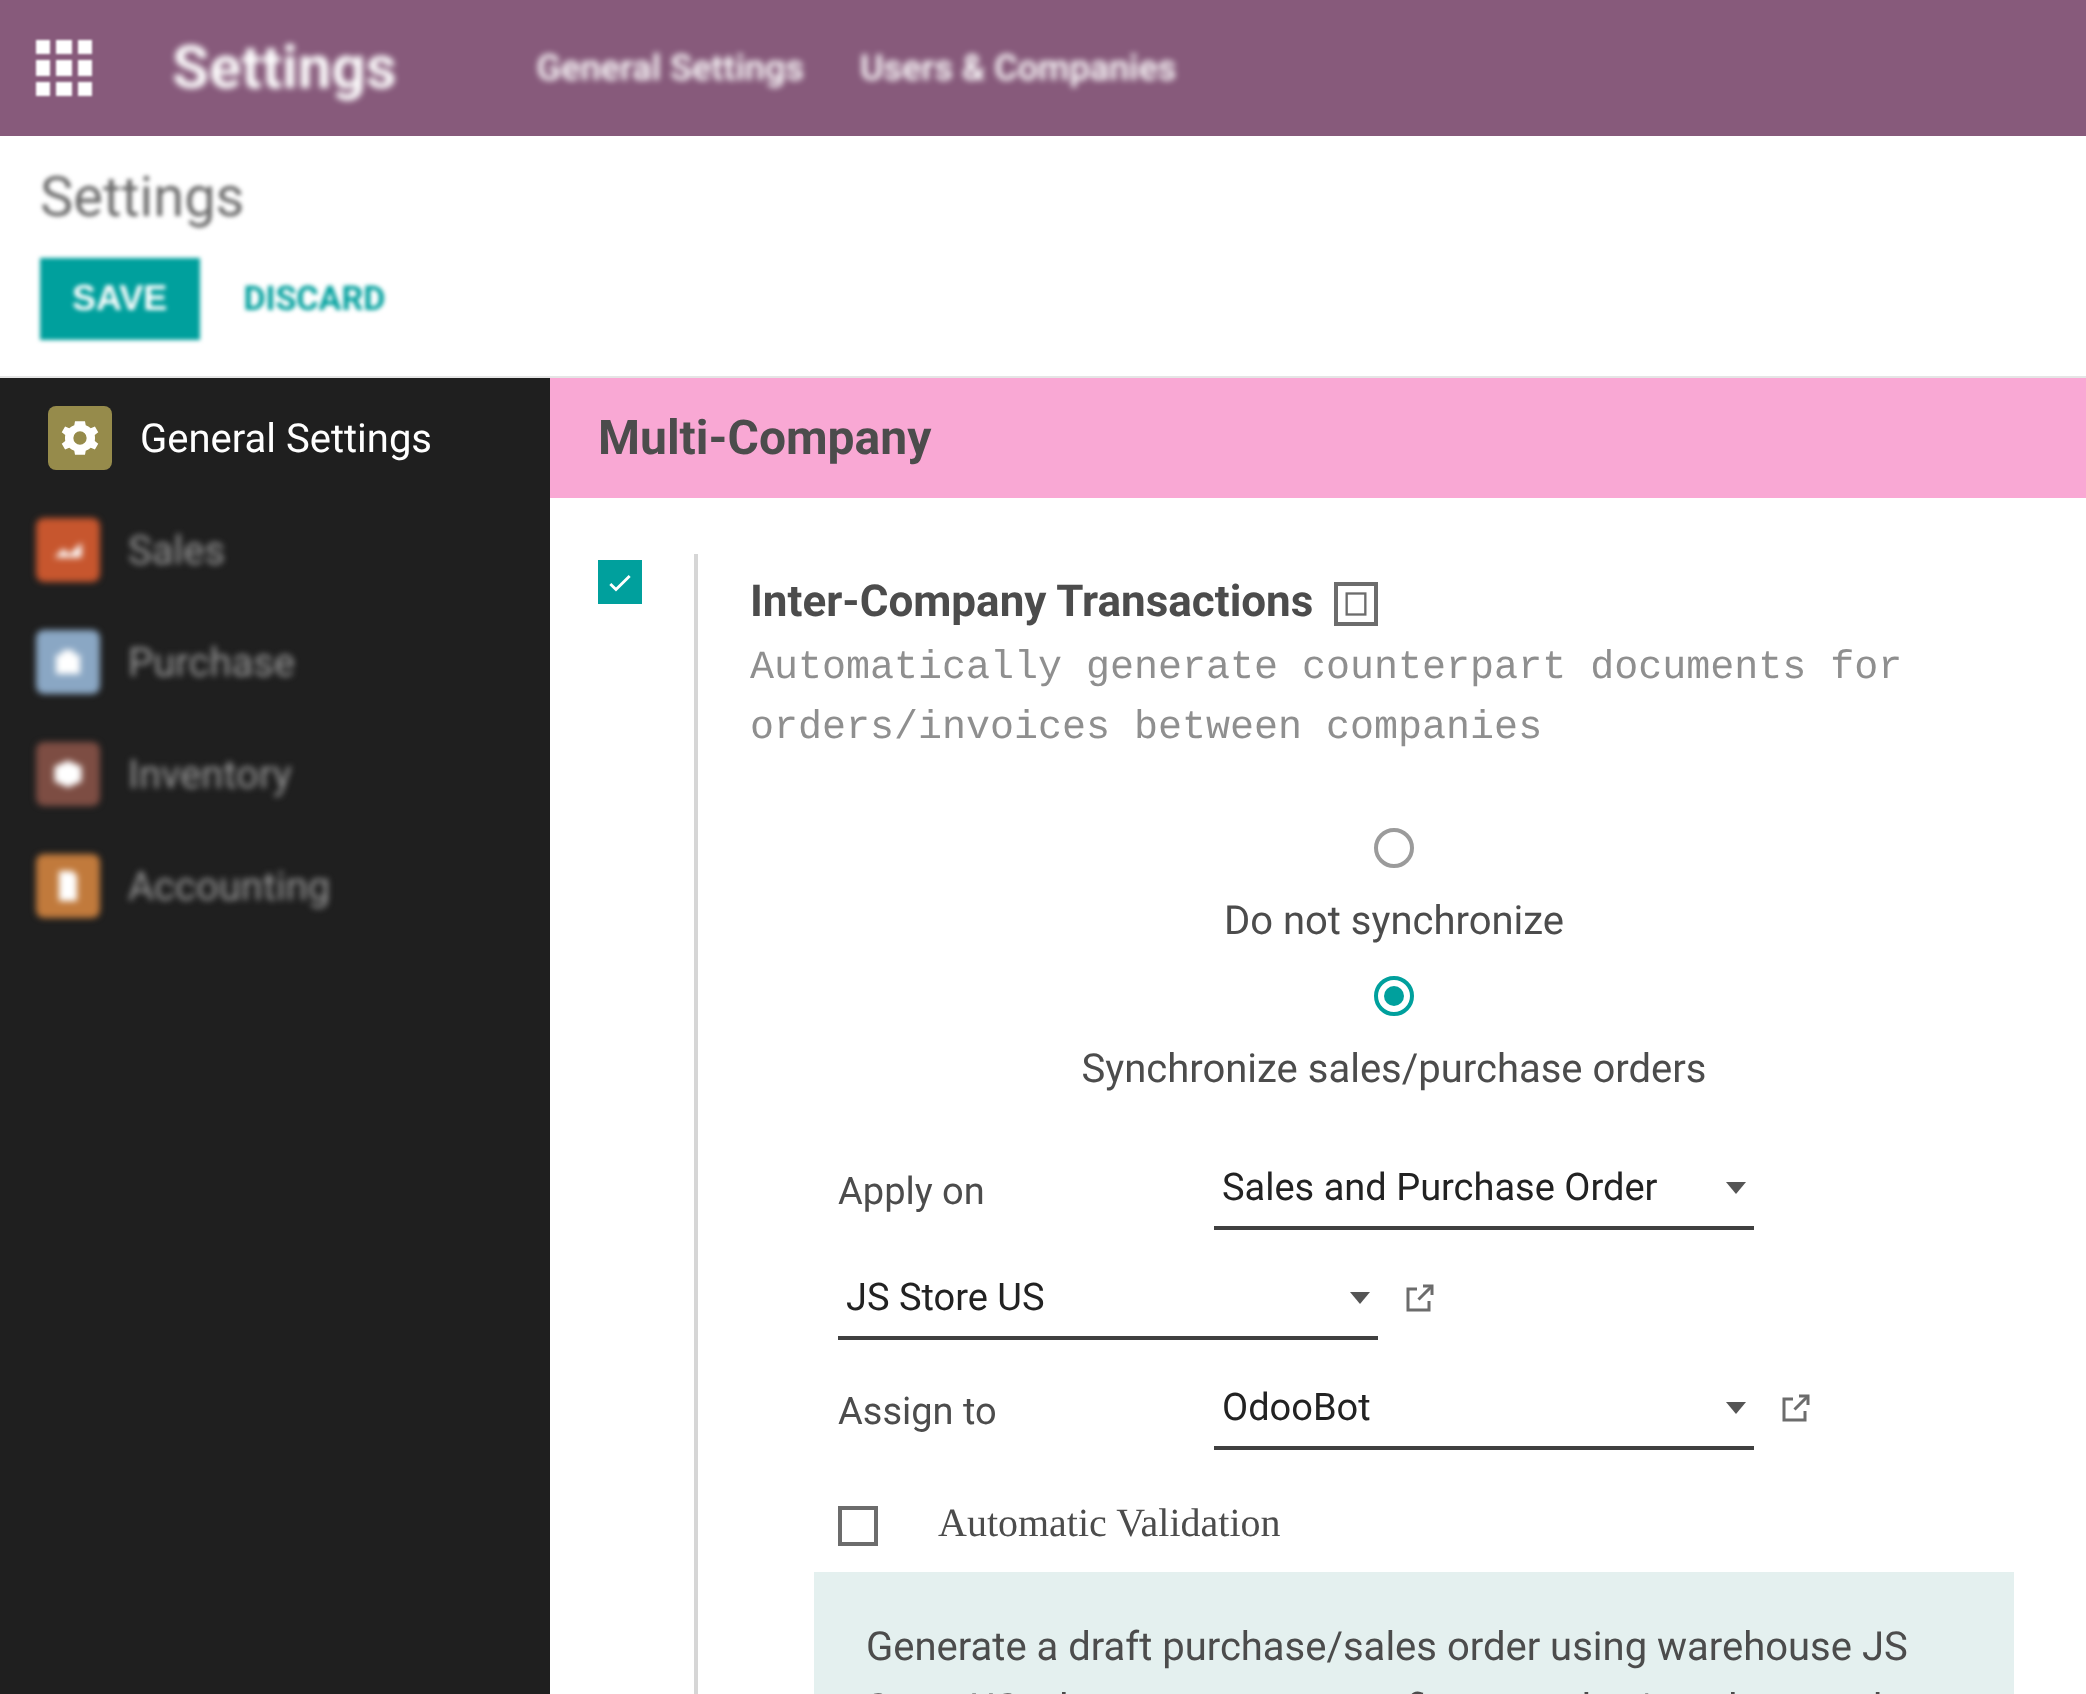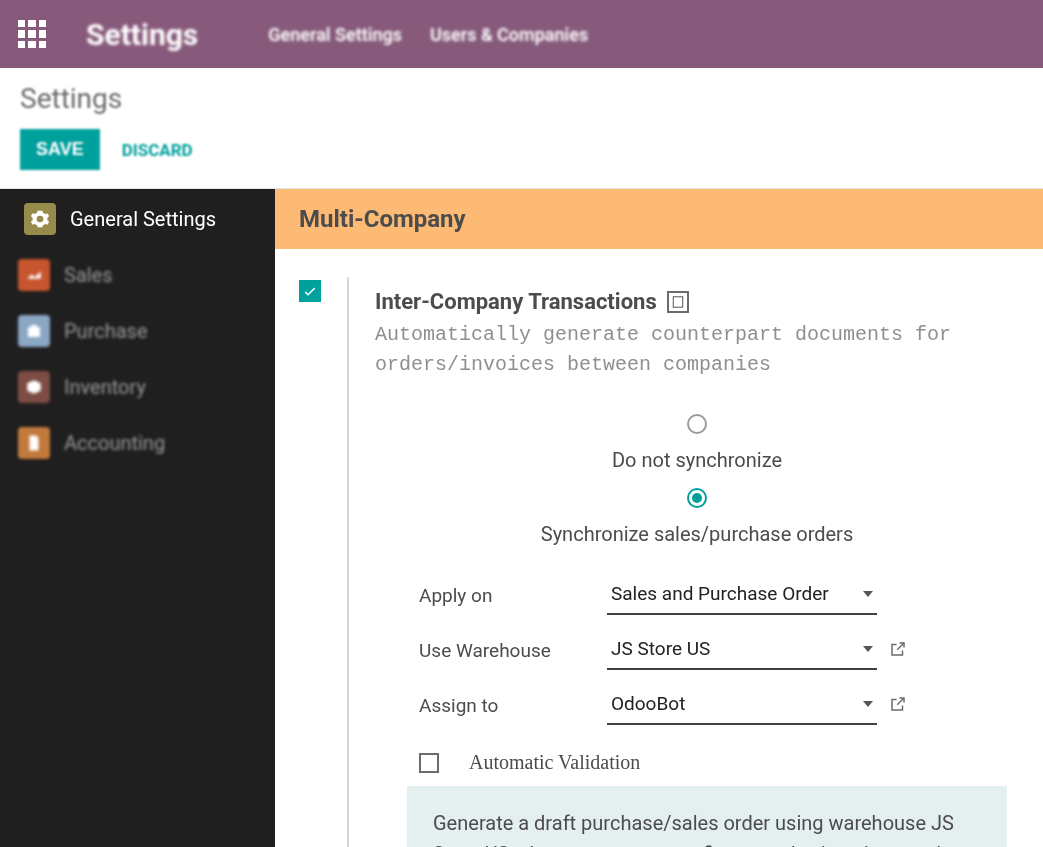--- a/index.html
+++ b/index.html
@@ -27,21 +27,21 @@
   .side-item .side-icon { width: 32px; height: 32px; border-radius: 4px; display: flex; align-items: center; justify-content: center; font-size: 18px; }
   .side-item.active { color: #fff; padding-left: 24px; }
   .side-item.blurred { filter: blur(1.5px); color: #999; }
   .ic-gen  { background: #968B4B; }
   .ic-sales{ background: #C7562E; }
   .ic-purch{ background: #8AA7C4; }
   .ic-inv  { background: #7D4D43; }
   .ic-acct { background: #C17A3C; }
 
   .content { flex: 1; }
-  .section-title { background: #fdba74; padding: 16px 24px; font-size: 24px; font-weight: 700; color: #4c4c4c; }
+  .section-title { background: #f9a8d4; padding: 16px 24px; font-size: 24px; font-weight: 700; color: #4c4c4c; }
 
   .setting-block { display: flex; padding: 28px 24px 0; gap: 26px; }
   .chk-main { width: 22px; height: 22px; background: #00A09D; margin-top: 3px; display: flex; align-items: center; justify-content: center; cursor: pointer; flex-shrink: 0; }
   .chk-main svg { width: 16px; height: 16px; }
   .vline { width: 2px; background: #d6d6d6; flex-shrink: 0; }
   .setting-body { flex: 1; padding-bottom: 24px; }
   .setting-title { font-size: 22px; font-weight: 700; color: #4c4c4c; display: flex; align-items: center; gap: 10px; margin-top: 12px; }
   .company-badge { width: 22px; height: 22px; border: 2px solid #6c6c6c; display: flex; align-items: center; justify-content: center; font-size: 11px; color: #6c6c6c; }
   .setting-desc { color: #8f8f8f; font-size: 20px; margin-top: 6px; line-height: 1.5; max-width: 620px; font-family: Liberation Mono, monospace; }
 
@@ -180,21 +180,20 @@
 
         <div class="field-grid">
           <div class="field-row">
             <div class="field-label">Apply on</div>
             <div class="sel">
               <span>Sales and Purchase Order</span>
               <span class="caret"></span>
             </div>
           </div>
           <div class="field-row">
-            <div class="field-label">Use Warehouse</div>
             <div class="sel">
               <span>JS Store US</span>
               <span class="caret"></span>
             </div>
             <span class="ext-icon">
               <svg viewBox="0 0 24 24" width="18" height="18" fill="none" stroke="#6c6c6c" stroke-width="2">
                   <path d="M14 4h6v6"></path>
                   <path d="M20 4l-9 9"></path>
                   <path d="M18 14v6H4V6h6"></path>
                 </svg>

